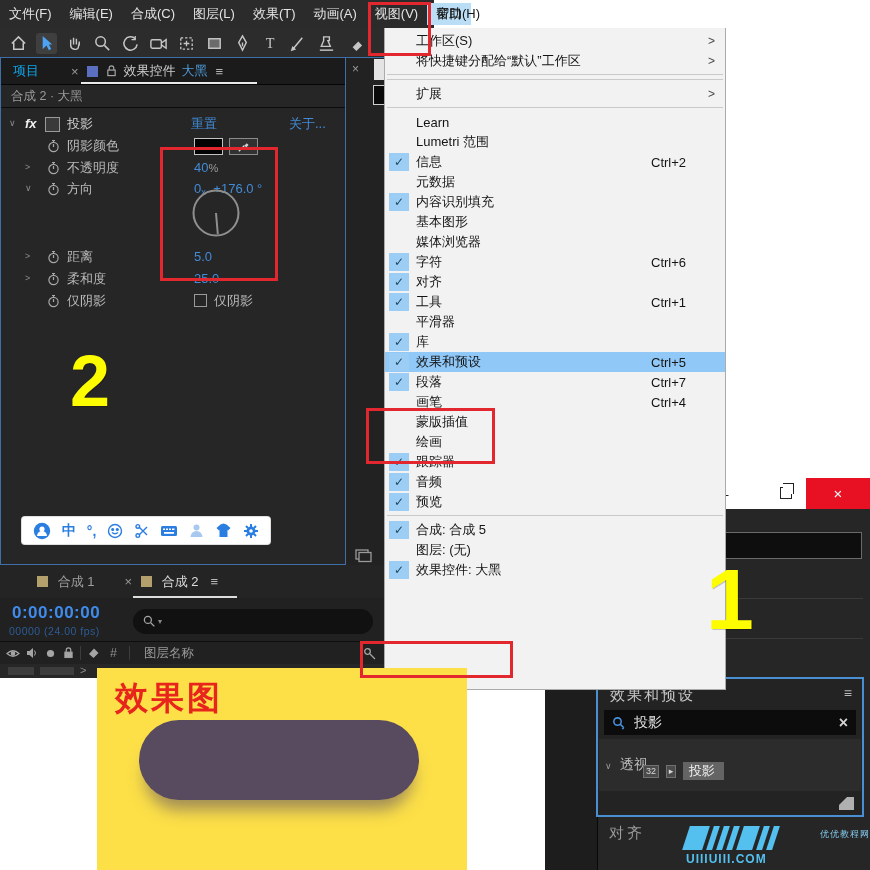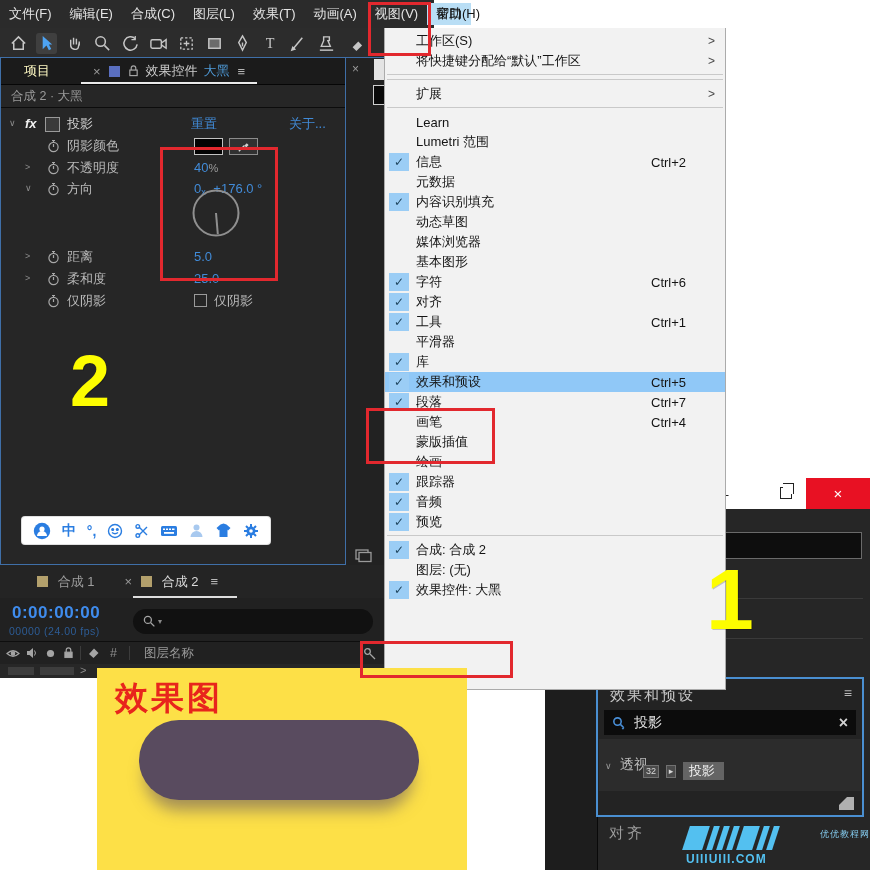--- a/index.html
+++ b/index.html
@@ -201,21 +201,21 @@
     </span>
   <span class="tool">
     <svg width="19" height="19" viewBox="0 0 20 20">
         <path d="M8 14 L14 8 L18 12 L12 18 Z" fill="#c6c6c6"></path>
       </svg>
     </span>
 </div>
 
 <div class="abs left-panel">
   <div class="tabbar">
-    <span style="padding:0 23px;color:#fef9c3">项目</span>
+    <span style="padding:0 12px;color:#0ea5e9">项目</span>
     <span style="color:#9a9a9a;margin-left:20px">×</span>
     <span style="width:11px;height:11px;background:#5a6fc0;display:inline-block;margin:0 8px"></span>
     <span style="margin-right:7px">
       <svg width="11" height="12" viewBox="0 0 12 13" fill="none" stroke="#a5a5a5" stroke-width="1.3">
           <rect x="2" y="5.5" width="8" height="6"></rect>
           <path d="M3.5 5.5 V3.5 a2.5 2.5 0 0 1 5 0 V5.5"></path>
         </svg>
       </span>
     <span style="color:#cbcbcb">效果控件</span>
     <span style="color:#4f9bd8;margin-left:6px">大黑</span>
@@ -448,33 +448,27 @@
       <span class="marrow"></span>
     </div>
     <div class="mrow">
       <span class="mcheck on">✓</span>
       <span class="mlabel">内容识别填充</span>
       <span class="mshort"></span>
       <span class="marrow"></span>
     </div>
     <div class="mrow">
       <span class="mcheck"></span>
-      <span class="mlabel">动态草图</span>
+      <span class="mlabel">基本图形</span>
       <span class="mshort"></span>
       <span class="marrow"></span>
     </div>
     <div class="mrow">
       <span class="mcheck"></span>
       <span class="mlabel">媒体浏览器</span>
-      <span class="mshort"></span>
-      <span class="marrow"></span>
-    </div>
-    <div class="mrow">
-      <span class="mcheck"></span>
-      <span class="mlabel">基本图形</span>
       <span class="mshort"></span>
       <span class="marrow"></span>
     </div>
     <div class="mrow">
       <span class="mcheck on">✓</span>
       <span class="mlabel">字符</span>
       <span class="mshort">Ctrl+6</span>
       <span class="marrow"></span>
     </div>
     <div class="mrow">
@@ -545,21 +539,21 @@
     </div>
     <div class="mrow">
       <span class="mcheck on">✓</span>
       <span class="mlabel">预览</span>
       <span class="mshort"></span>
       <span class="marrow"></span>
     </div>
     <div class="msep"></div>
     <div class="mrow">
       <span class="mcheck on">✓</span>
-      <span class="mlabel">合成: 合成 2</span>
+      <span class="mlabel">合成: 合成 5</span>
       <span class="mshort"></span>
       <span class="marrow"></span>
     </div>
     <div class="mrow">
       <span class="mcheck"></span>
       <span class="mlabel">图层: (无)</span>
       <span class="mshort"></span>
       <span class="marrow"></span>
     </div>
     <div class="mrow">

